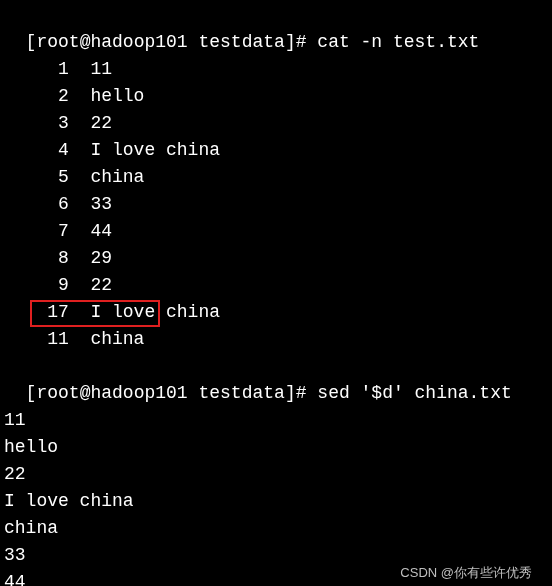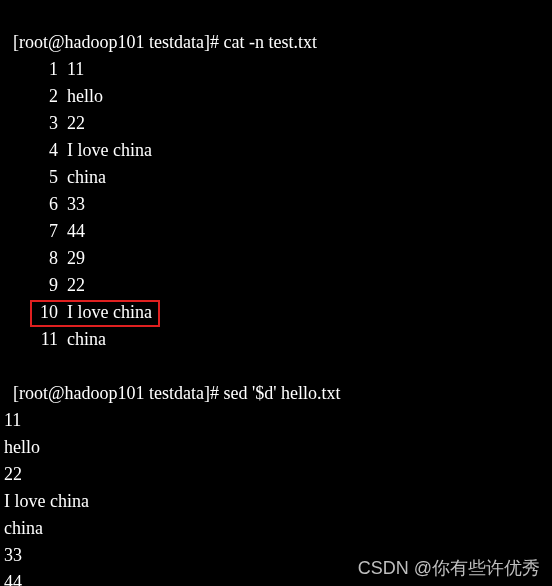--- a/index.html
+++ b/index.html
@@ -8,63 +8,63 @@
     font-family: "Courier New", monospace;
     font-size: 18px;
     line-height: 1.5;
     color: #fff;
     width: 552px;
     height: 586px;
     overflow: hidden;
     position: relative;
     padding: 2px 4px;
   }
-  .line { white-space: pre; font-family: Liberation Serif, serif; }
+  .line { white-space: pre; }
   .prompt-open { color: #fff; }
   .user-host { color: #fff; }
   .path { color: #fff; }
   .hash { color: #fff; }
   .cmd { color: #fff; }
   .numcol { display: inline-block; width: 6ch; text-align: right; }
   .content { display: inline-block; }
   .highlight-box {
     position: absolute;
     border: 2px solid #e02020;
     pointer-events: none;
   }
   .watermark {
     position: absolute;
-    right: 12px;
+    right: 20px;
     bottom: 4px;
     font-family: Arial, sans-serif;
-    font-size: 18px;
+    font-size: 13px;
     color: #bfbfbf;
   }
 </style>
 </head>
 <body>
 
 <div class="line">
   <span class="prompt-open">[</span><span class="user-host">root@hadoop101</span><span> </span><span class="path">testdata</span><span class="prompt-open">]</span><span class="hash">#</span> <span class="cmd">cat -n test.txt</span>
 </div>
 
 <div class="line"><span class="numcol">1</span>  <span class="content">11</span></div>
 <div class="line"><span class="numcol">2</span>  <span class="content">hello</span></div>
 <div class="line"><span class="numcol">3</span>  <span class="content">22</span></div>
 <div class="line"><span class="numcol">4</span>  <span class="content">I love china</span></div>
 <div class="line"><span class="numcol">5</span>  <span class="content">china</span></div>
 <div class="line"><span class="numcol">6</span>  <span class="content">33</span></div>
 <div class="line"><span class="numcol">7</span>  <span class="content">44</span></div>
 <div class="line"><span class="numcol">8</span>  <span class="content">29</span></div>
 <div class="line"><span class="numcol">9</span>  <span class="content">22</span></div>
-<div class="line"><span class="numcol">10</span>  <span class="content">I love china</span></div>
+<div class="line"><span class="numcol">17</span>  <span class="content">I love china</span></div>
 <div class="line"><span class="numcol">11</span>  <span class="content">china</span></div>
 
 <div class="line">
-  <span class="prompt-open">[</span><span class="user-host">root@hadoop101</span><span> </span><span class="path">testdata</span><span class="prompt-open">]</span><span class="hash">#</span> <span class="cmd">sed '$d' hello.txt</span>
+  <span class="prompt-open">[</span><span class="user-host">root@hadoop101</span><span> </span><span class="path">testdata</span><span class="prompt-open">]</span><span class="hash">#</span> <span class="cmd">sed '$d' china.txt</span>
 </div>
 
 <div class="line">11</div>
 <div class="line">hello</div>
 <div class="line">22</div>
 <div class="line">I love china</div>
 <div class="line">china</div>
 <div class="line">33</div>
 <div class="line">44</div>
 

